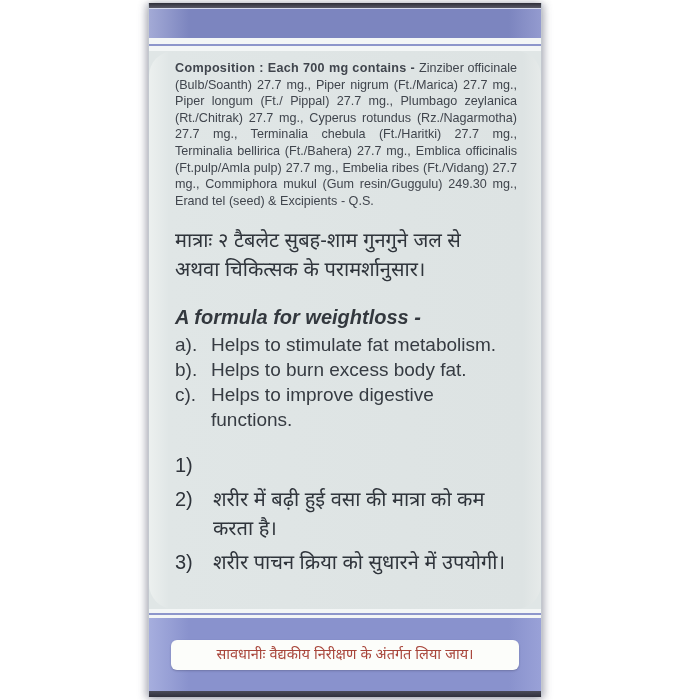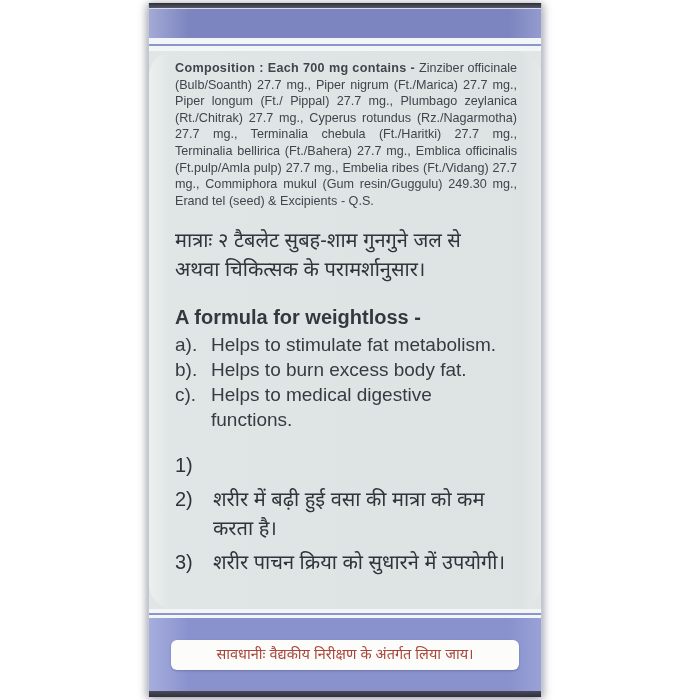--- a/index.html
+++ b/index.html
@@ -61,21 +61,21 @@
   .dose b{letter-spacing:.2px;}
   .dose-hi{
     margin:0 0 21px 0;
     font-size:20px;line-height:29px;
     white-space:pre-line;
     color:#2f343b;
   }
   .formula{margin:0 0 19px 0;}
   .formula-heading{
     font-weight:700;font-size:20px;line-height:25px;
-    margin:0 0 2px 0;color:#33383e;
+    margin:0 0 2px 0;color:#33383e;font-style:italic;
   }
   .f-item{
     display:flex;
     font-size:19px;line-height:25px;color:#363b42;
   }
   .f-item .marker{flex:0 0 36px;}
   .f-item .txt{white-space:pre-line;}
   .formula-hi .formula-heading{font-size:21px;margin:0 0 6px 0;}
   .h-item{
     display:flex;
@@ -130,21 +130,21 @@
         <div class="f-item">
           <span class="marker">a).</span>
           <span class="txt">Helps to stimulate fat metabolism.</span>
         </div>
         <div class="f-item">
           <span class="marker">b).</span>
           <span class="txt">Helps to burn excess body fat.</span>
         </div>
         <div class="f-item">
           <span class="marker">c).</span>
-          <span class="txt">Helps to medical digestive
+          <span class="txt">Helps to improve digestive
 functions.</span>
         </div>
       </div>
 
       <div class="formula formula-hi">
         <div class="h-item">
           <span class="marker">1)</span>
         </div>
         <div class="h-item">
           <span class="marker">2)</span>

